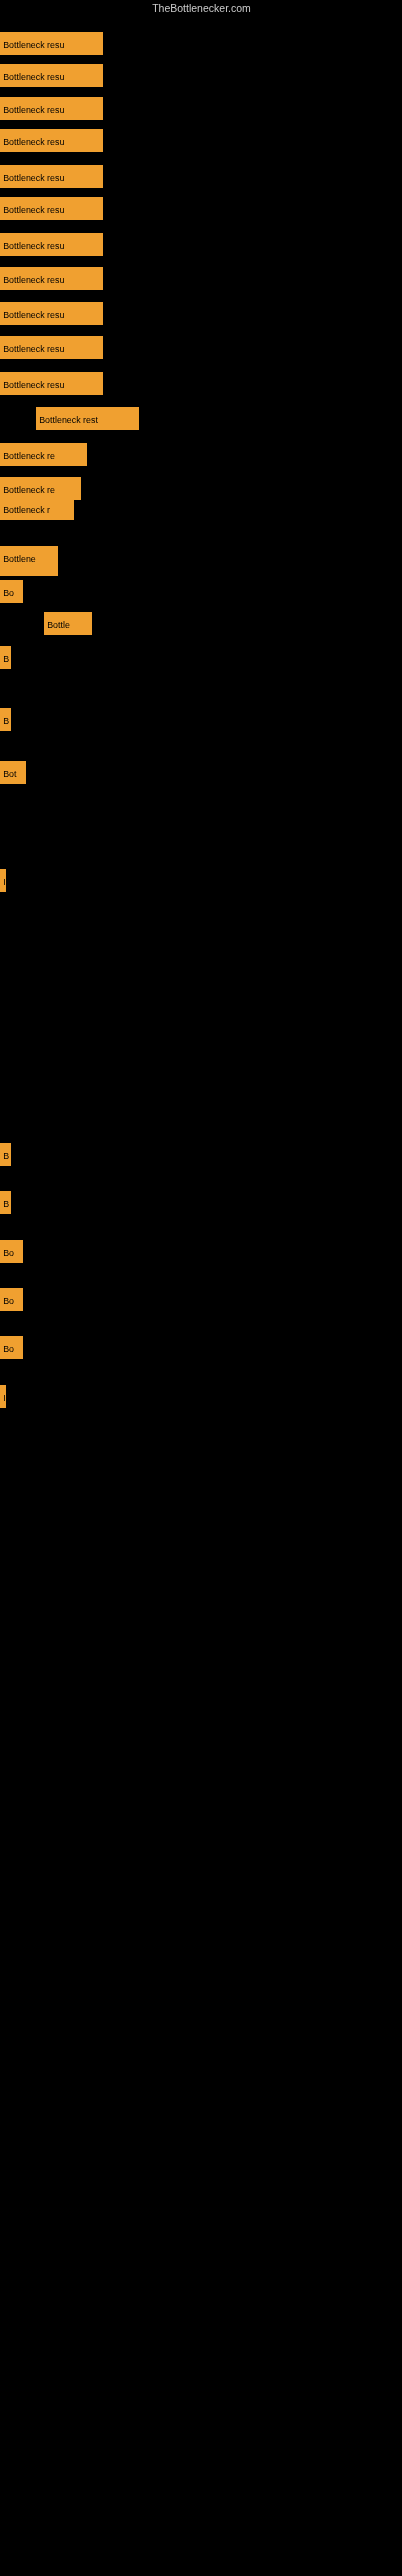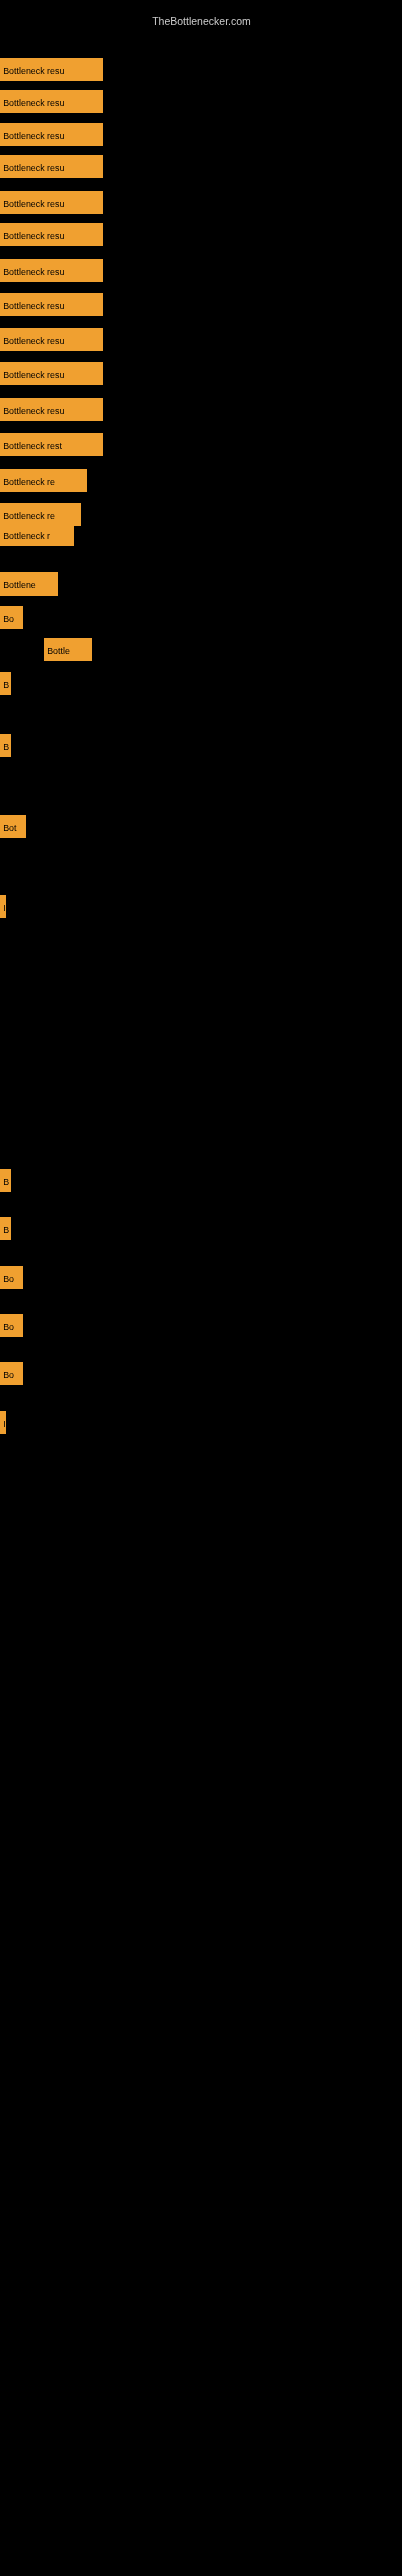--- a/index.html
+++ b/index.html
@@ -11,21 +11,21 @@
       background-color: #000000;
       font-family: Arial, sans-serif;
       width: 403px;
       min-height: 2576px;
       position: relative;
     }
     .site-title {
       text-align: center;
       color: #cccccc;
       font-size: 10.5px;
-      padding: 15px 0;
+      padding: 2px 0;
       background: #000;
     }
     .bar-container {
       position: absolute;
       left: 0;
       display: flex;
       align-items: center;
     }
     .bar-label {
       background-color: #f0a030;
@@ -70,48 +70,48 @@
     </div>
     <div class="bar-container" style="top: 286px; left: 0px;">
       <span class="bar-label" style="width: 103px; height: 22.5px; line-height: 22.5px;">Bottleneck resu</span>
     </div>
     <div class="bar-container" style="top: 320px; left: 0px;">
       <span class="bar-label" style="width: 103px; height: 22.5px; line-height: 22.5px;">Bottleneck resu</span>
     </div>
     <div class="bar-container" style="top: 356px; left: 0px;">
       <span class="bar-label" style="width: 103px; height: 22.5px; line-height: 22.5px;">Bottleneck resu</span>
     </div>
-    <div class="bar-container" style="top: 391px; left: 0px;">
+    <div class="bar-container" style="top: 391px; left: 0px; padding-left: 36px;">
       <span class="bar-label" style="width: 103px; height: 22.5px; line-height: 22.5px;">Bottleneck rest</span>
     </div>
     <div class="bar-container" style="top: 427px; left: 0px;">
       <span class="bar-label" style="width: 87px; height: 22.5px; line-height: 22.5px;">Bottleneck re</span>
     </div>
     <div class="bar-container" style="top: 461px; left: 0px;">
       <span class="bar-label" style="width: 81px; height: 22.5px; line-height: 22.5px;">Bottleneck re</span>
     </div>
     <div class="bar-container" style="top: 481px; left: 0px;">
       <span class="bar-label" style="width: 74px; height: 22.5px; line-height: 22.5px;">Bottleneck r</span>
     </div>
     <div class="bar-container" style="top: 530px; left: 0px;">
-      <span class="bar-label" style="width: 58px; height: 24px; line-height: 22.5px;">Bottlene</span>
+      <span class="bar-label" style="width: 58px; height: 30px; line-height: 22.5px;">Bottlene</span>
     </div>
     <div class="bar-container" style="top: 564px; left: 0px;">
       <span class="bar-label" style="width: 22.5px; height: 22.5px; line-height: 22.5px;">Bo</span>
     </div>
     <div class="bar-container" style="top: 596px; left: 0px;">
       <span class="bar-label" style="width: 48px; height: 22.5px; line-height: 22.5px; margin-left: 44px;">Bottle</span>
     </div>
     <div class="bar-container" style="top: 630px; left: 0px;">
       <span class="bar-label" style="width: 11.3px; height: 22.5px; line-height: 22.5px;">B</span>
     </div>
     <div class="bar-container" style="top: 692px; left: 0px;">
       <span class="bar-label" style="width: 11.3px; height: 22.5px; line-height: 22.5px;">B</span>
     </div>
-    <div class="bar-container" style="top: 773px; left: 0px; border-radius: 7px;">
+    <div class="bar-container" style="top: 745px; left: 0px; border-radius: 7px;">
       <span class="bar-label" style="width: 26px; height: 22.5px; line-height: 22.5px;">Bot</span>
     </div>
     <div class="bar-container" style="top: 853px; left: 0px;">
       <span class="bar-label" style="width: 6.4px; height: 22.5px; line-height: 22.5px;">I</span>
     </div>
     <div class="bar-container" style="top: 1127px; left: 0px;">
       <span class="bar-label" style="width: 11.3px; height: 22.5px; line-height: 22.5px;">B</span>
     </div>
     <div class="bar-container" style="top: 1175px; left: 0px;">
       <span class="bar-label" style="width: 11.3px; height: 22.5px; line-height: 22.5px;">B</span>

